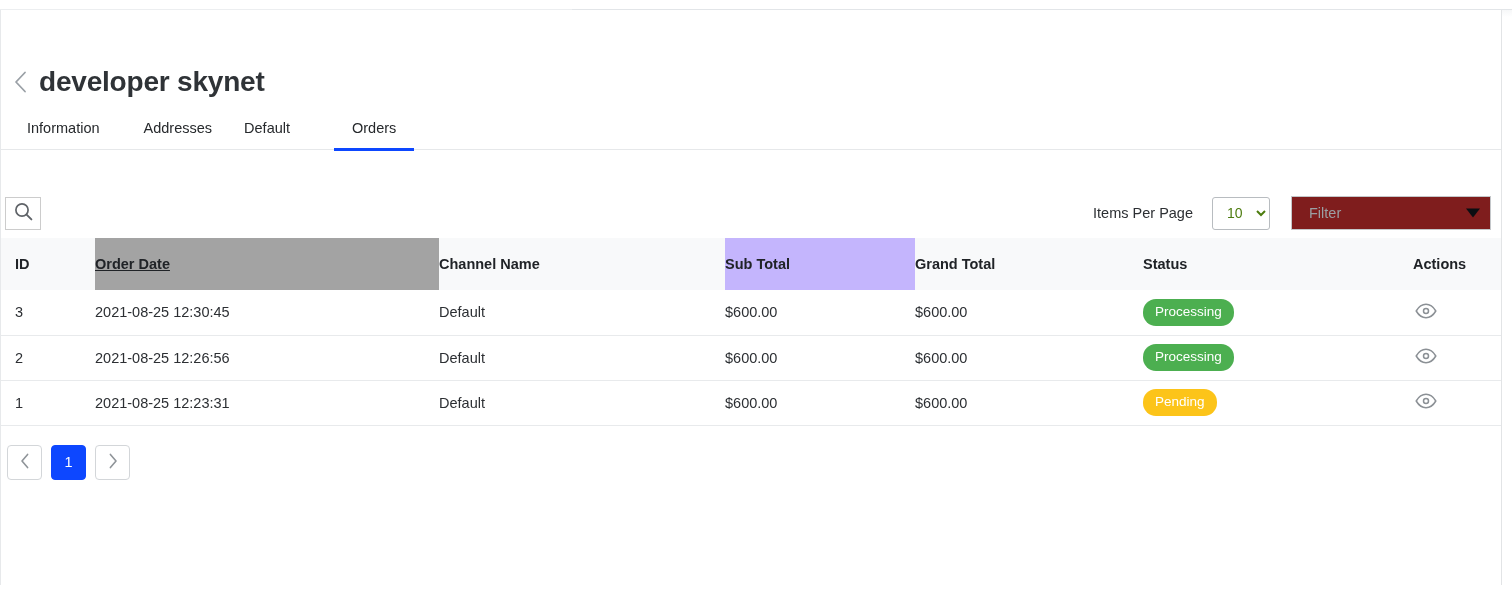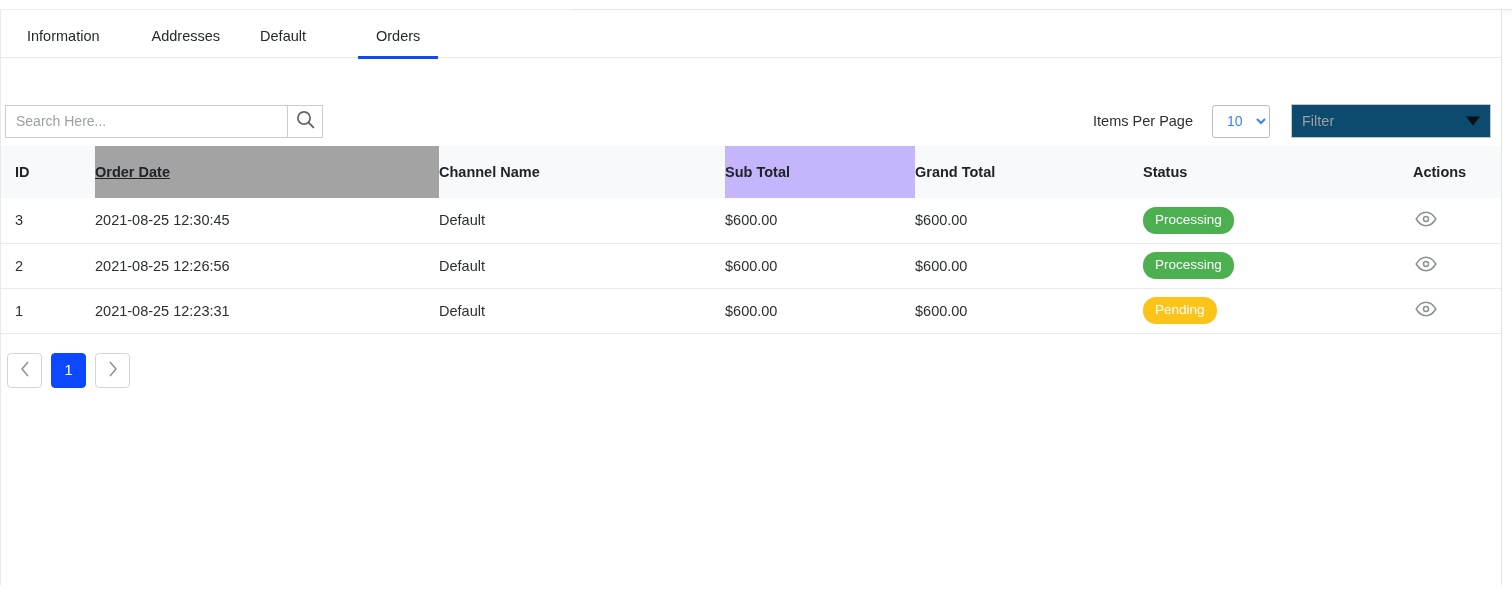--- a/index.html
+++ b/index.html
@@ -74,21 +74,21 @@
     line-height: 1;
   }
 
   
   .tabs {
     position: relative;
     display: flex;
     align-items: flex-end;
     height: 48px;
     padding-left: 26px;
-    gap: 8px;
+    gap: 0;
   }
   .tabs::after {
     content: "";
     position: absolute;
     left: 0; right: 0; bottom: 0;
     height: 1px;
     background: #e6e8ea;
   }
   .tab {
     position: relative;
@@ -162,34 +162,34 @@
     white-space: nowrap;
   }
   .ipp-select {
     height: 33px;
     width: 58px;
     font-size: 14px;
     font-family: "Liberation Sans", sans-serif;
     border: 1px solid #b8bcc0;
     border-radius: 3px;
     background: #fff;
-    color: #3b82f6;
+    color: #4d7c0f;
     padding: 0 4px 0 10px;
     cursor: pointer;
     margin-right: 14px;
   }
   .filter-box {
     position: relative;
     width: 200px;
     height: 34px;
     border: 1px solid #c4c7ca;
-    background: #0c4a6e;
-    display: flex;
-    align-items: center;
-    padding: 0 10px;
+    background: #7f1d1d;
+    display: flex;
+    align-items: center;
+    padding: 0 17px;
     cursor: pointer;
   }
   .filter-placeholder {
     font-size: 14.5px;
     color: #9b9fa3;
   }
   .filter-caret {
     position: absolute;
     right: 10px;
     top: 50%;
@@ -288,40 +288,47 @@
 </head>
 <body>
 
 <div class="topbar">
   <div class="topbar-seam"></div>
   <div class="topbar-fade"></div>
 </div>
 
 <div class="page">
 
+  <div class="page-header">
+    <span class="back-chevron">
+      <svg width="13" height="22" viewBox="0 0 13 22" fill="none">
+        <path d="M11 1.5 L2 11 L11 20.5" stroke="#9aa0a6" stroke-width="1.8" stroke-linecap="round" stroke-linejoin="round"></path>
+      </svg>
+    </span>
+    <h1 class="page-title">developer skynet</h1>
+  </div>
 
   <div class="tabs">
     <div class="tab" style="margin-right:44px;">
       <span>Information</span>
     </div>
     <div class="tab" style="margin-right:32px;">
       <span>Addresses</span>
     </div>
     <div class="tab" style="margin-right:44px;">
       <span>Default</span>
     </div>
     <div class="tab active" style="padding-left:18px;padding-right:18px;">
       <span>Orders</span>
     </div>
   </div>
 
   <div class="toolbar">
 
     <div class="search-wrap">
-      <input class="search-input" type="text" placeholder="Search Here..." style="">
       <button class="search-btn">
         <span>
           <svg width="19" height="19" viewBox="0 0 19 19" fill="none">
             <circle cx="8" cy="8" r="6.1" stroke="#5f6368" stroke-width="1.7"></circle>
             <path d="M12.6 12.6 L17.4 17.4" stroke="#5f6368" stroke-width="1.9" stroke-linecap="round"></path>
           </svg>
         </span>
       </button>
     </div>
 

